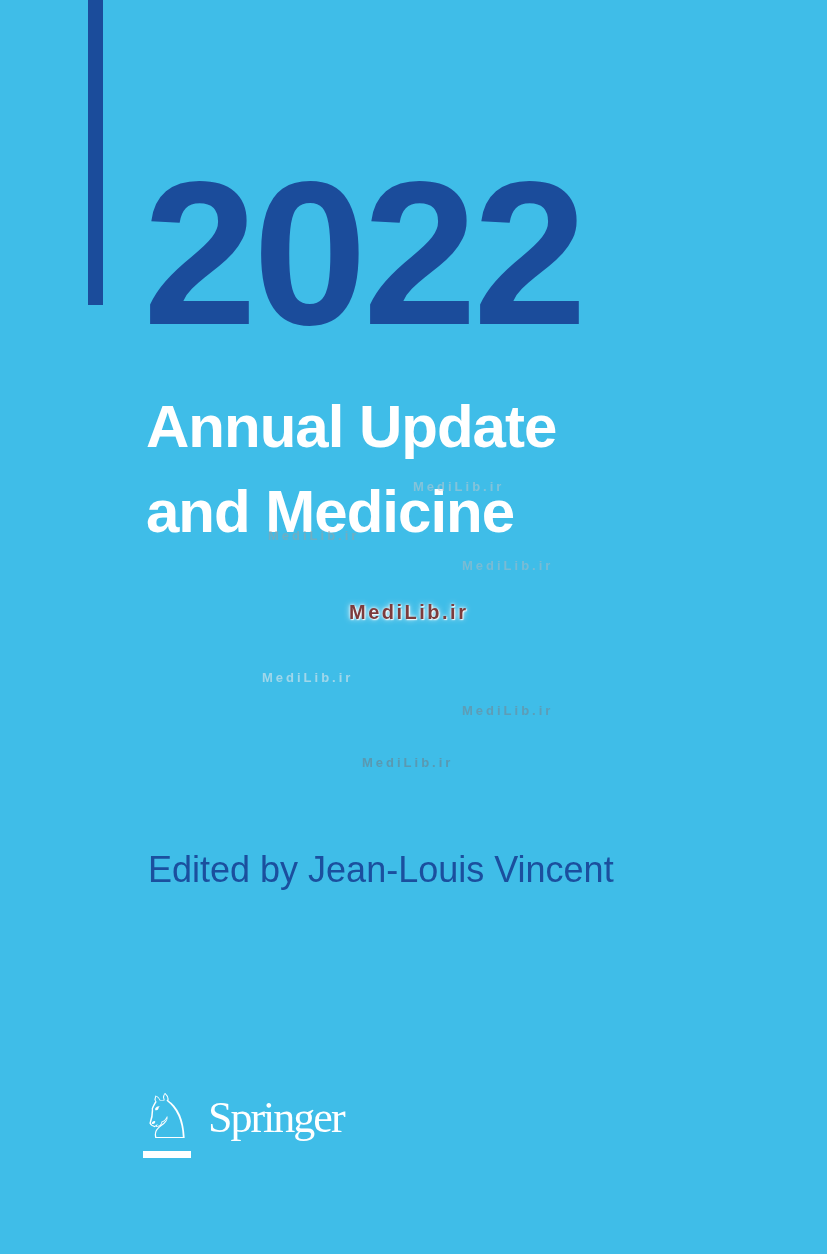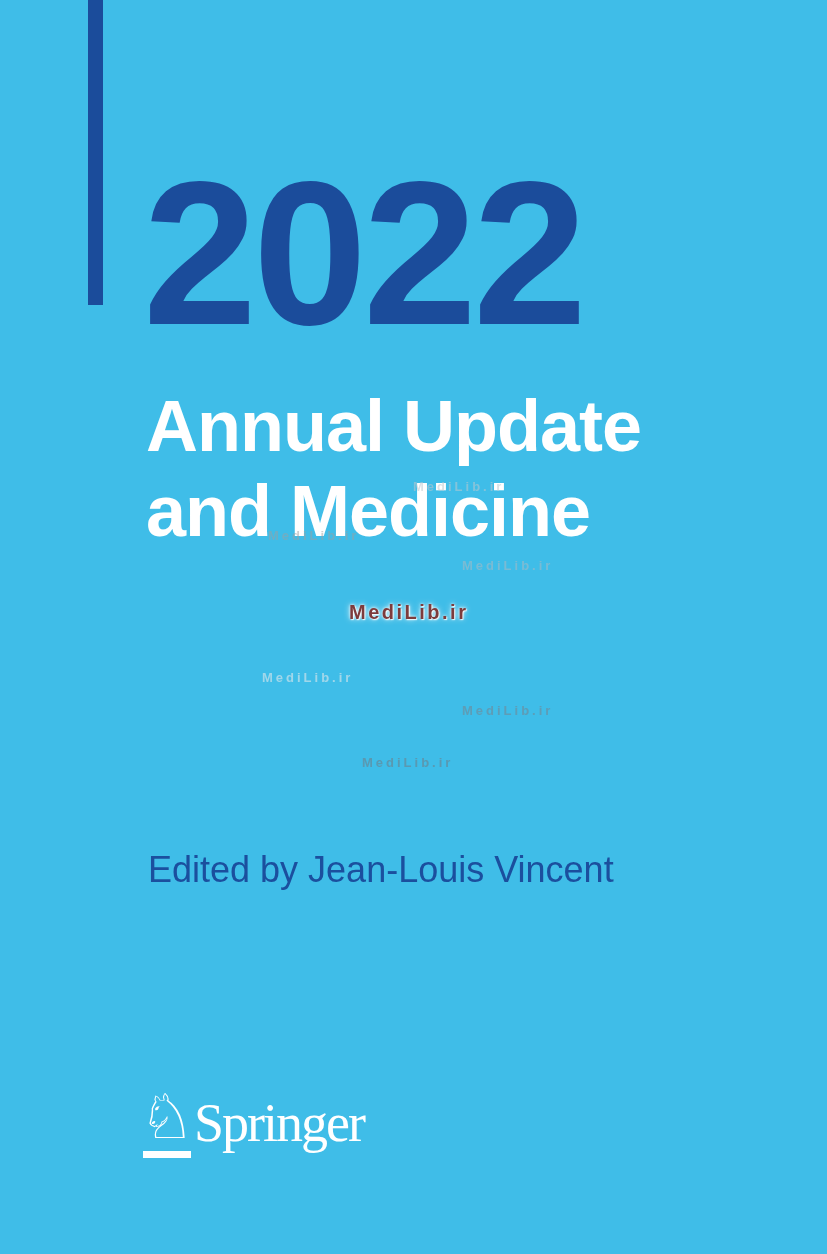--- a/index.html
+++ b/index.html
@@ -24,21 +24,21 @@
     font-weight: bold;
     font-size: 205px;
     line-height: 1;
     letter-spacing: -4px;
     color: #1b4c9b;
   }
   .title {
     position: absolute;
     left: 146px; top: 384px;
     margin: 0;
-    font-size: 72px;
+    font-size: 60px;
     line-height: 85px;
     font-weight: bold;
     letter-spacing: -1px;
     color: #ffffff;
   }
   .title .line { display: block; }
   .editor {
     position: absolute;
     left: 148px; top: 849px;
     font-size: 36px;
@@ -86,23 +86,24 @@
     color: #ffffff;
   }
   .horse-underline {
     width: 48px;
     height: 7px;
     background: #ffffff;
     margin-top: 3px;
   }
   .publisher-name {
     font-family: "Liberation Serif", serif;
-    font-size: 54px;
+    font-size: 44px;
     letter-spacing: -2px;
     color: #ffffff;
+    margin-left: 14px;
     margin-top: 10px;
     line-height: 1;
   }
 </style>
 </head>
 <body>
 
 <div class="cover">
 
   <div class="accent-bar"></div>

